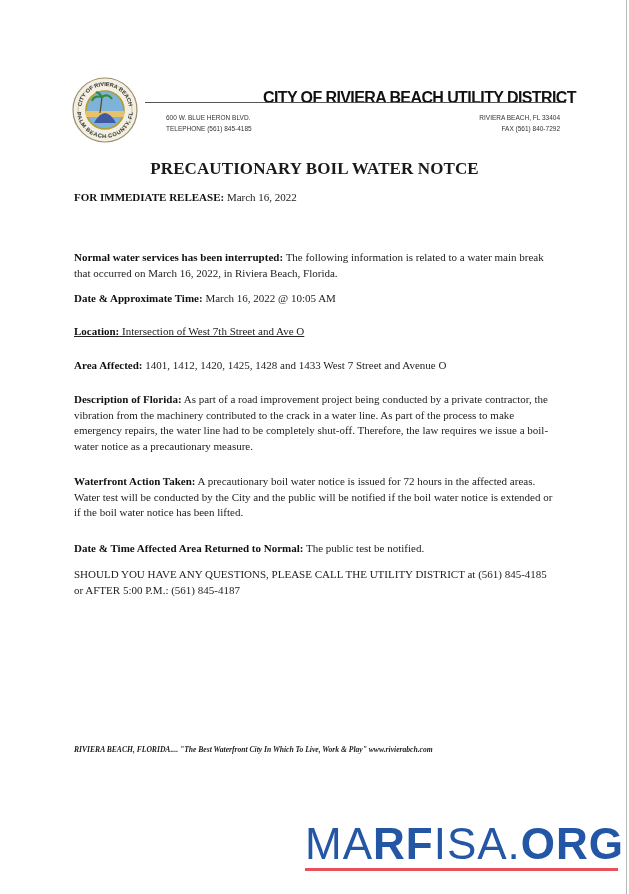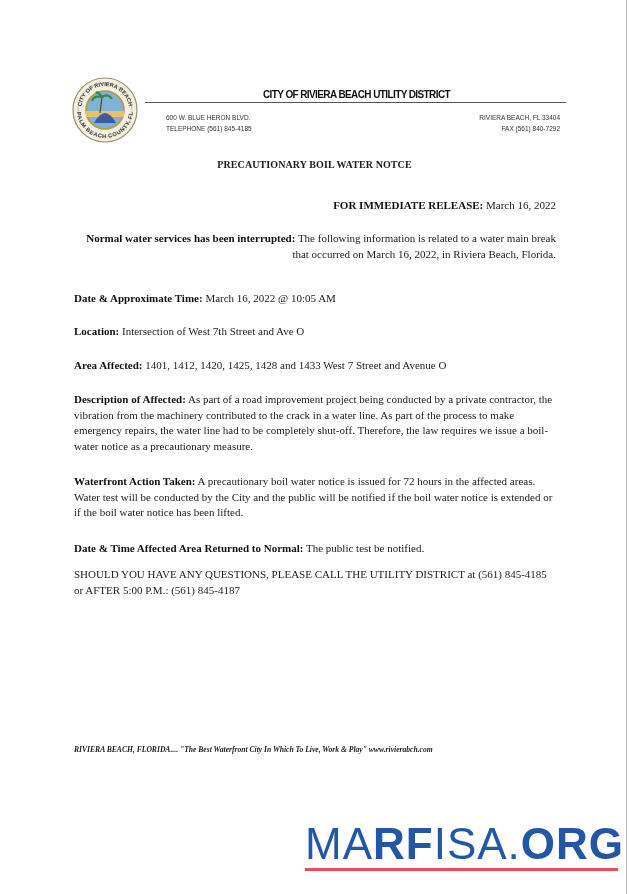--- a/index.html
+++ b/index.html
@@ -9,32 +9,32 @@
     font-family: "Liberation Serif", serif;
     color: #1a1a1a;
   }
   .edge { position: absolute; top: 0; right: 2px; width: 1px; height: 894px; background: #b8b8b8; }
 
   .logo { position: absolute; left: 72px; top: 77px; width: 66px; height: 66px; }
 
   .letterhead-title {
     position: absolute; left: 263px; top: 89px;
     font-family: "Liberation Sans", sans-serif; font-weight: bold;
-    font-size: 10px; letter-spacing: -0.6px; color: #111;
+    font-size: 16px; letter-spacing: -0.6px; color: #111;
   }
   .letterhead-rule {
     position: absolute; left: 145px; top: 102px; width: 421px; height: 1px; background: #555;
   }
   .addr { position: absolute; font-family: "Liberation Sans", sans-serif; font-size: 6.5px; color: #333; line-height: 11px; }
   .addr-left { left: 166px; top: 112px; }
   .addr-right { right: 69px; top: 112px; text-align: right; }
 
   .notice-title {
     position: absolute; left: 0; width: 629px; top: 159px; text-align: center;
-    font-weight: bold; font-size: 10px; letter-spacing: 0.1px;
+    font-weight: bold; font-size: 17px; letter-spacing: 0.1px;
   }
 
   .para {
     position: absolute; left: 74px; width: 482px;
     font-size: 11px; line-height: 15.5px; color: #222;
   }
   .para b { color: #111; }
 
   .footer-tagline {
     position: absolute; left: 74px; top: 745px;
@@ -82,47 +82,47 @@
   <div>600 W. BLUE HERON BLVD.</div>
   <div>TELEPHONE (561) 845-4185</div>
 </div>
 <div class="addr addr-right">
   <div>RIVIERA BEACH, FL 33404</div>
   <div>FAX (561) 840-7292</div>
 </div>
 
 <div class="notice-title">PRECAUTIONARY BOIL WATER NOTCE</div>
 
-<div class="para" style="top:198px;text-align:right;">
+<div class="para" style="top:190px;">
   <b>FOR IMMEDIATE RELEASE:</b>
   <span>March 16, 2022</span>
 </div>
 
-<div class="para" style="top:231px;text-align:right;">
+<div class="para" style="top:250px;">
   <b>Normal water services has been interrupted:</b>
   <span>The following information is related to a water main break that occurred on March 16, 2022, in Riviera Beach, Florida.</span>
 </div>
 
 <div class="para" style="top:291px;">
   <b>Date &amp; Approximate Time:</b>
   <span>March 16, 2022 @ 10:05 AM</span>
 </div>
 
-<div class="para" style="top:324px;">
+<div class="para" style="top:324px;text-decoration:underline;">
   <b>Location:</b>
   <span>Intersection of West 7th Street and Ave O</span>
 </div>
 
 <div class="para" style="top:358px;">
   <b>Area Affected:</b>
   <span>1401, 1412, 1420, 1425, 1428 and 1433 West 7 Street and Avenue O</span>
 </div>
 
 <div class="para" style="top:392px;">
-  <b>Description of Affected:</b>
+  <b>Description of Florida:</b>
   <span>As part of a road improvement project being conducted by a private contractor, the vibration from the machinery contributed to the crack in a water line. As part of the process to make emergency repairs, the water line had to be completely shut-off. Therefore, the law requires we issue a boil-water notice as a precautionary measure.</span>
 </div>
 
 <div class="para" style="top:474px;">
   <b>Waterfront Action Taken:</b>
   <span>A precautionary boil water notice is issued for 72 hours in the affected areas. Water test will be conducted by the City and the public will be notified if the boil water notice is extended or if the boil water notice has been lifted.</span>
 </div>
 
 <div class="para" style="top:541px;">
   <b>Date &amp; Time Affected Area Returned to Normal:</b>

